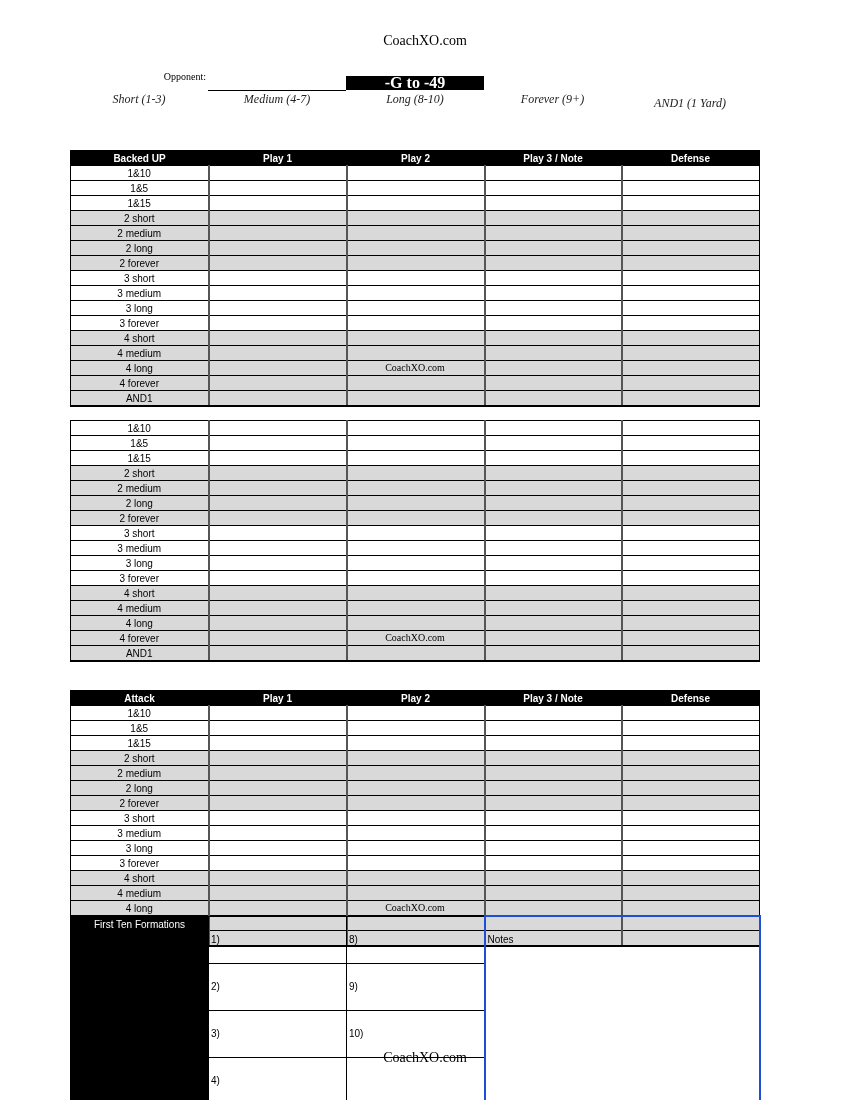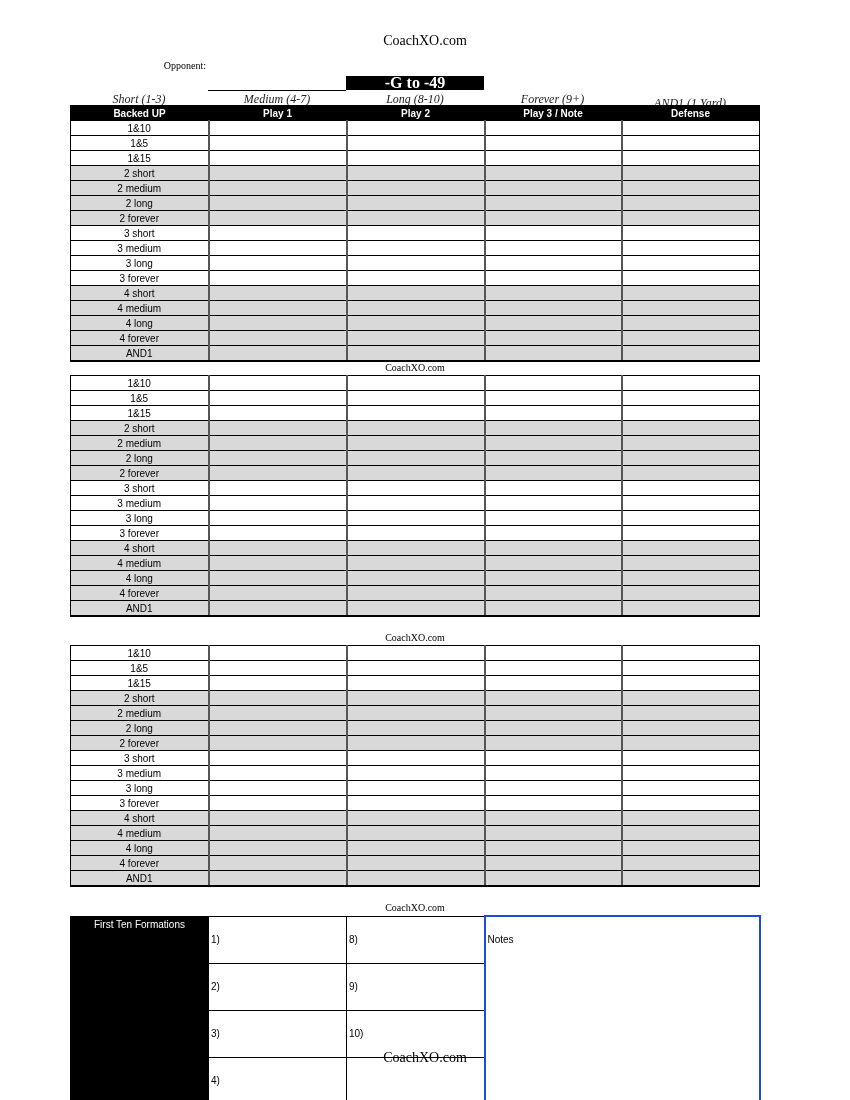--- a/index.html
+++ b/index.html
@@ -4,37 +4,37 @@
 <style>
   html, body { margin:0; padding:0; background:#fff; }
   body { width:850px; height:1100px; position:relative; font-family:"Liberation Sans", sans-serif; color:#000; overflow:hidden; }
   .abs { position:absolute;font-family:Liberation Serif, serif; }
   .site-title { left:0; width:850px; text-align:center; font-size:14px; }
   .small-title { font-size:10px; text-align:center; }
   .opp-label { font-size:10px; text-align:right; }
   .opp-line { border-bottom:1px solid #000; }
   .range-box { background:#000; color:#fff; font-size:16px; font-weight:bold; text-align:center; line-height:14px; }
   .legend { font-size:12px; font-style:italic; text-align:center; color:#222; }
-  table.grid { position:absolute; left:70px; border-collapse:collapse; table-layout:fixed; }
+  table.grid { position:absolute; left:70px; border-collapse:collapse; table-layout:fixed;margin-top:45px; }
   table.grid td, table.grid th { height:14px; padding:0; font-size:10px; text-align:center; border:1px solid #000; line-height:13px; white-space:nowrap; overflow:hidden; }
   table.grid th { background:#000; color:#fff; font-weight:bold; }
   table.grid td.c { border-left:2px solid #555; }
   tr.gray td { background:#d9d9d9; }
   table.grid tr:last-child td { border-bottom:2px solid #000; }
   .ften { position:absolute; left:70px; top:915px; border-collapse:collapse; table-layout:fixed; }
   .ften td { height:14px; padding:16px 2px; font-size:10px; border:1px solid #000; text-align:left; line-height:13px; }
   .ften td.label { background:#000; color:#fff; text-align:center; vertical-align:top; padding-top:1px; }
   .ften td.notes { vertical-align:top; border:2px solid #1d4ed8; }
 </style>
 </head>
 <body>
 
 <div class="abs site-title" style="top:33px;">CoachXO.com</div>
 
-<div class="abs opp-label" style="left:70px; width:136px; top:60px;">Opponent:</div>
+<div class="abs opp-label" style="left:70px; width:136px; top:71px;">Opponent:</div>
 <div class="abs opp-line" style="left:208px; width:138px; top:77px; height:13px;"></div>
 <div class="abs range-box" style="left:346px; width:138px; top:76px;">-G to -49</div>
 
 <div class="abs legend" style="left:70px; width:138px; top:92px;">Short (1-3)</div>
 <div class="abs legend" style="left:208px; width:138px; top:92px;">Medium (4-7)</div>
 <div class="abs legend" style="left:346px; width:138px; top:92px;">Long (8-10)</div>
 <div class="abs legend" style="left:484px; width:137px; top:92px;">Forever (9+)</div>
 <div class="abs legend" style="left:621px; width:138px; top:96px;">AND1 (1 Yard)</div>
 
 <div id="sections">
@@ -295,20 +295,27 @@
     <div class="abs small-title" style="left: 346px; width: 138px; top: 632px;">CoachXO.com</div>
     <table class="grid" style="top: 645px;">
       <colgroup>
         <col style="width:138px">
         <col style="width:138px">
         <col style="width:138px">
         <col style="width:137px">
         <col style="width:138px">
       </colgroup>
       <tbody>
+        <tr>
+          <th>Attack</th>
+          <th>Play 1</th>
+          <th>Play 2</th>
+          <th>Play 3 / Note</th>
+          <th>Defense</th>
+        </tr>
         <tr class="">
           <td>1&amp;10</td>
           <td class="c"></td>
           <td class="c"></td>
           <td class="c"></td>
           <td class="c"></td>
         </tr>
         <tr class="">
           <td>1&amp;5</td>
           <td class="c"></td>

